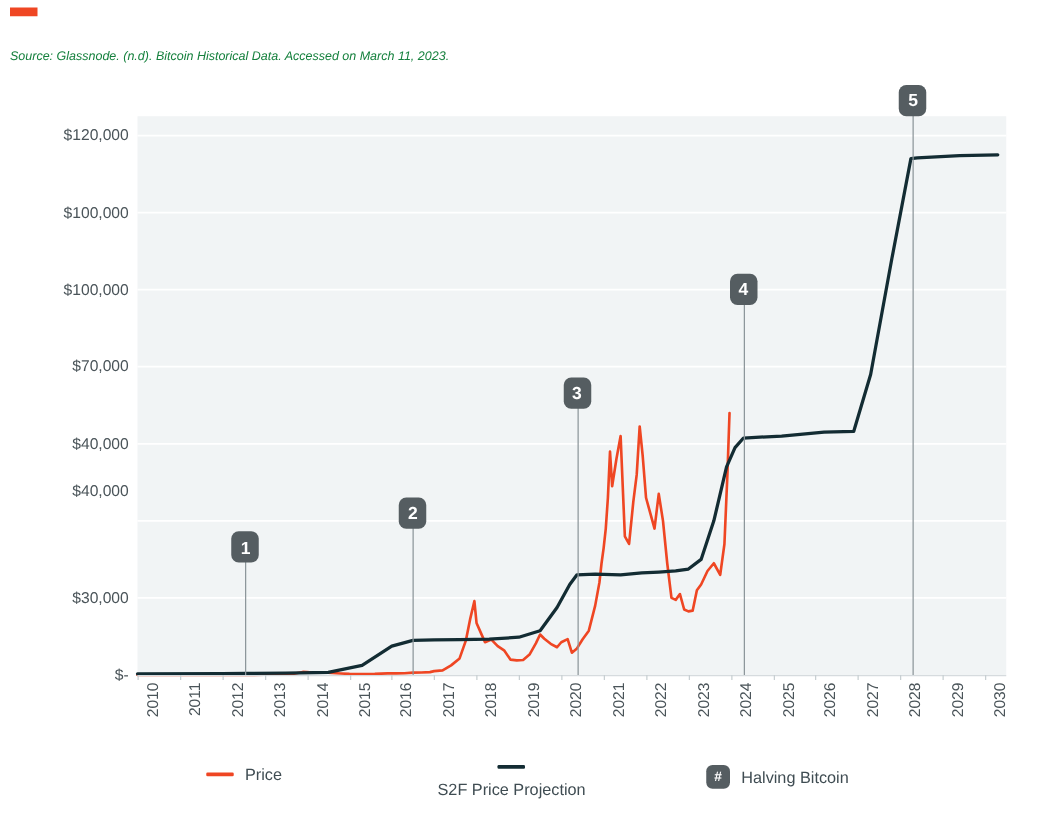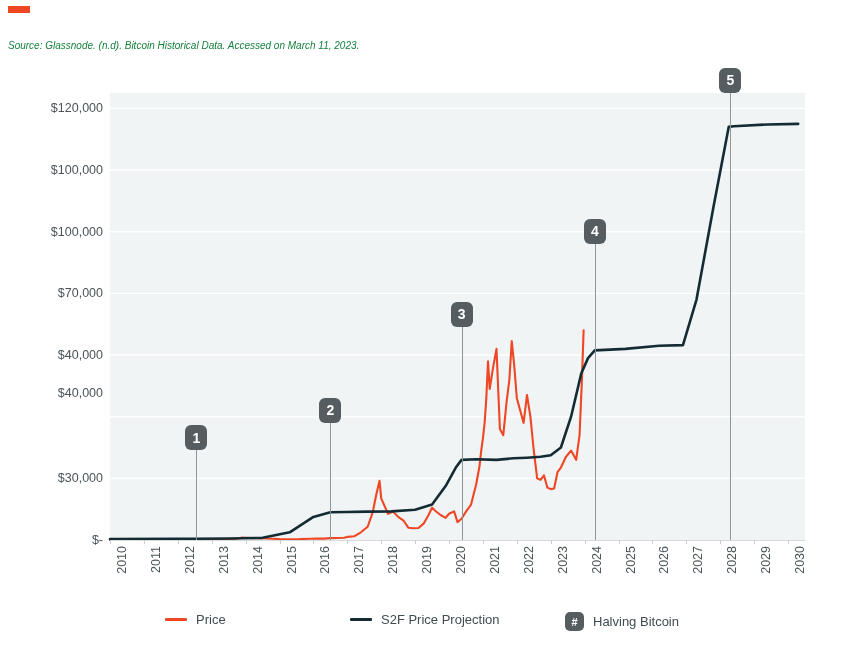--- a/index.html
+++ b/index.html
@@ -270,21 +270,21 @@
       <div class="halving-badge" style="left: 594.805px; top: 218.724px;">4</div>
       <div class="halving-line" style="left: 730.415px; top: 80.669px; height: 459.331px;"></div>
       <div class="halving-badge" style="left: 730.415px; top: 67.669px;">5</div>
     </div>
 
   <div class="legend" id="legend">
       <div class="legend-item" style="left: 55px; top: 4px;">
         <span class="legend-swatch-line" style="background: rgb(239, 70, 35);"></span>
         <span>Price</span>
       </div>
-      <div class="legend-item" style="left: 240px; top: 4px;">
+      <div class="legend-item" style="left: 240px; top: 4px; flex-direction: column;">
         <span class="legend-swatch-line" style="background: rgb(19, 44, 51);"></span>
         <span>S2F Price Projection</span>
       </div>
       <div class="legend-item" style="left: 455px; top: 4px;">
         <span class="legend-swatch-badge">#</span>
         <span>Halving Bitcoin</span>
       </div>
     </div>
 
 </div>

